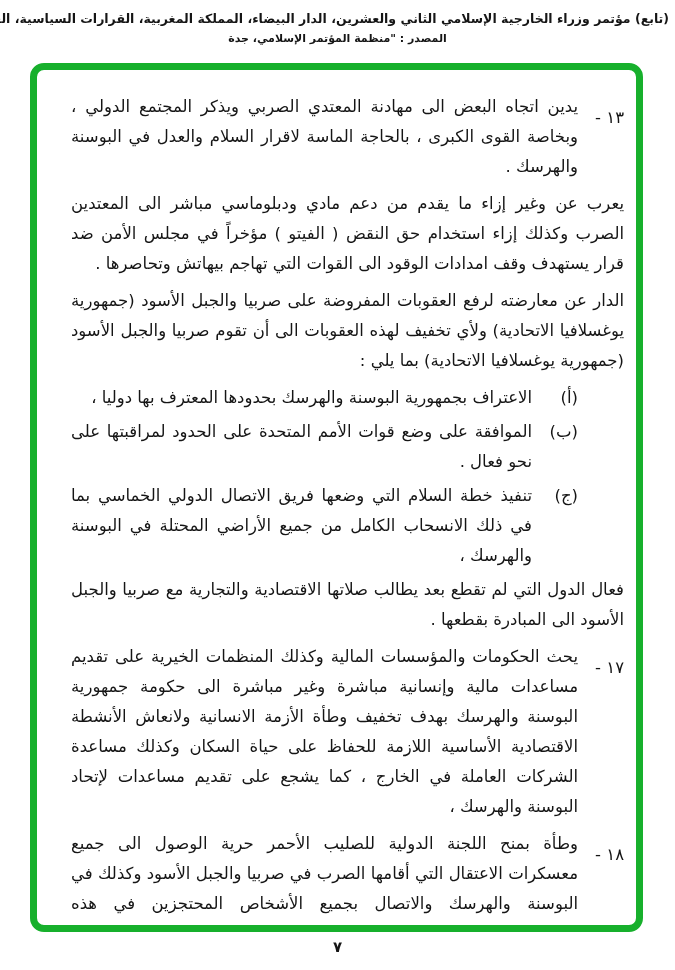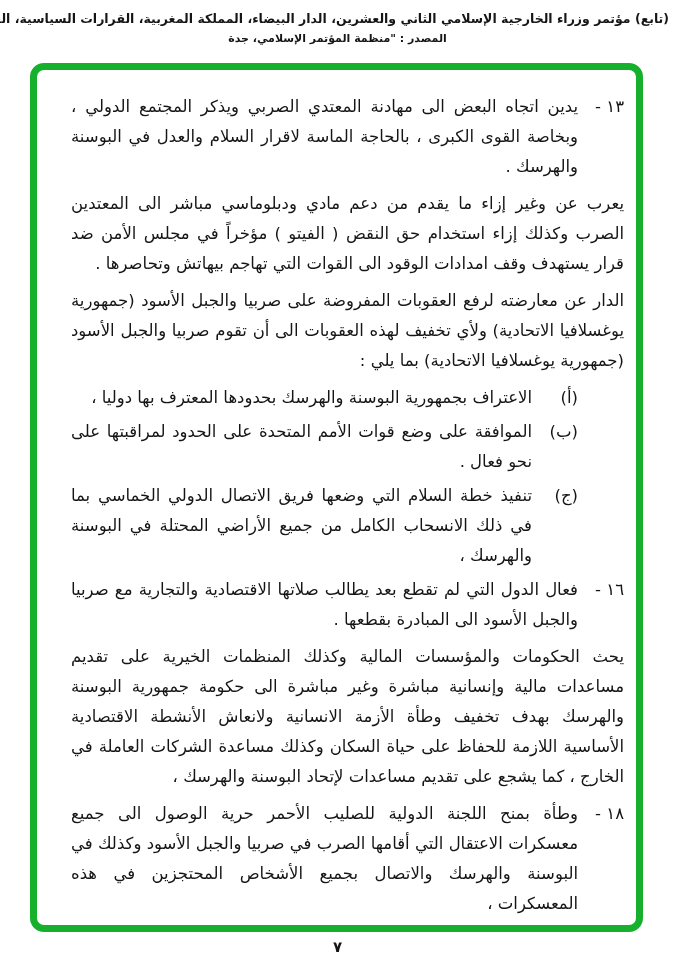--- a/index.html
+++ b/index.html
@@ -56,20 +56,21 @@
   }
   .item {
     display: flex;
     font-size: 16.5px;
     line-height: 30px;
     margin-bottom: 7px;
   }
   .item-num {
     flex: 0 0 46px;
     white-space: nowrap;
+    margin-top: 11px;
   }
   .item-text {
     flex: 1;
     text-align: justify;
   }
   .sub-item {
     display: flex;
     margin-right: 46px;
     font-size: 16.5px;
     line-height: 30px;
@@ -121,24 +122,24 @@
         </div>
         <div class="sub-item">
           <div class="sub-marker">(ب)</div>
           <div class="sub-text">الموافقة على وضع قوات الأمم المتحدة على الحدود لمراقبتها على نحو فعال .</div>
         </div>
         <div class="sub-item">
           <div class="sub-marker">(ج)</div>
           <div class="sub-text">تنفيذ خطة السلام التي وضعها فريق الاتصال الدولي الخماسي بما في ذلك الانسحاب الكامل من جميع الأراضي المحتلة في البوسنة والهرسك ،</div>
         </div>
         <div class="item">
-          <div class="item-num">١٦ -</div>
           <div class="item-text"><span class="b">فعال</span><span> الدول التي لم تقطع بعد يطالب صلاتها الاقتصادية والتجارية مع صربيا والجبل الأسود الى المبادرة بقطعها .</span></div>
         </div>
         <div class="item">
+          <div class="item-num">١٧ -</div>
           <div class="item-text"><span class="b">يحث</span><span> الحكومات والمؤسسات المالية وكذلك المنظمات الخيرية على تقديم مساعدات مالية وإنسانية مباشرة وغير مباشرة الى حكومة جمهورية البوسنة والهرسك بهدف تخفيف وطأة الأزمة الانسانية ولانعاش الأنشطة الاقتصادية الأساسية اللازمة للحفاظ على حياة السكان وكذلك مساعدة الشركات العاملة في الخارج ، كما يشجع على تقديم مساعدات لإتحاد البوسنة والهرسك ،</span></div>
         </div>
         <div class="item">
           <div class="item-num">١٨ -</div>
           <div class="item-text"><span class="b">وطأة</span><span> بمنح اللجنة الدولية للصليب الأحمر حرية الوصول الى جميع معسكرات الاعتقال التي أقامها الصرب في صربيا والجبل الأسود وكذلك في البوسنة والهرسك والاتصال بجميع الأشخاص المحتجزين في هذه المعسكرات ، </span></div>
         </div>
       </div>
   </div>
 
   <div class="page-num">٧</div>

